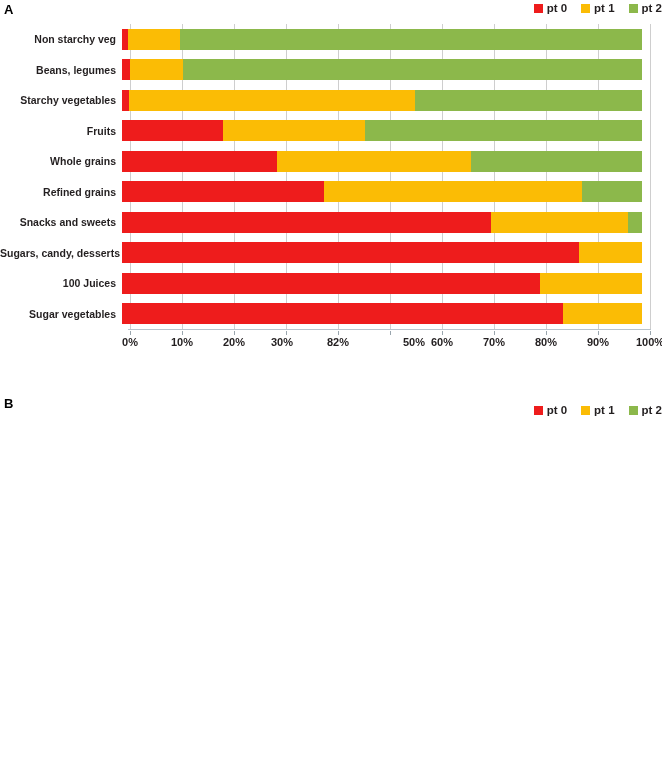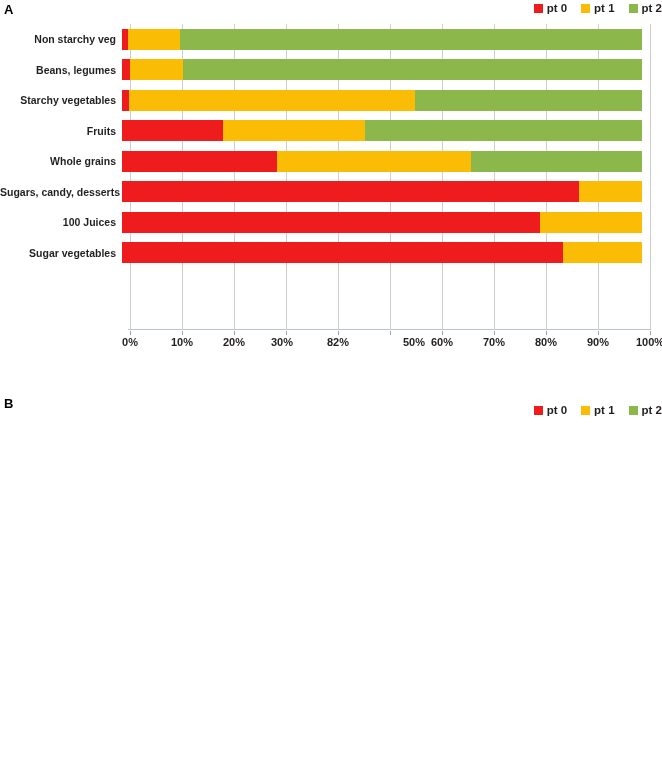--- a/index.html
+++ b/index.html
@@ -217,20 +217,36 @@
             <div class="seg" style="width: 141.96px; background: rgb(251, 188, 5);"></div>
             <div class="seg" style="width: 276.64px; background: rgb(140, 184, 75);"></div>
           </div>
         </div>
         <div class="row">
           <div class="row-label">Whole grains</div>
           <div class="bar-track">
             <div class="seg" style="width: 154.96px; background: rgb(238, 28, 28);"></div>
             <div class="seg" style="width: 194.48px; background: rgb(251, 188, 5);"></div>
             <div class="seg" style="width: 170.56px; background: rgb(140, 184, 75);"></div>
+          </div>
+        </div>
+        <div class="row">
+          <div class="row-label">Refined grains</div>
+          <div class="bar-track">
+            <div class="seg" style="width: 201.76px; background: rgb(238, 28, 28);"></div>
+            <div class="seg" style="width: 258.44px; background: rgb(251, 188, 5);"></div>
+            <div class="seg" style="width: 59.8px; background: rgb(140, 184, 75);"></div>
+          </div>
+        </div>
+        <div class="row">
+          <div class="row-label">Snacks and sweets</div>
+          <div class="bar-track">
+            <div class="seg" style="width: 369.2px; background: rgb(238, 28, 28);"></div>
+            <div class="seg" style="width: 136.76px; background: rgb(251, 188, 5);"></div>
+            <div class="seg" style="width: 14.04px; background: rgb(140, 184, 75);"></div>
           </div>
         </div>
         <div class="row">
           <div class="row-label">Sugars, candy, desserts</div>
           <div class="bar-track">
             <div class="seg" style="width: 456.56px; background: rgb(238, 28, 28);"></div>
             <div class="seg" style="width: 63.44px; background: rgb(251, 188, 5);"></div>
           </div>
         </div>
         <div class="row">

